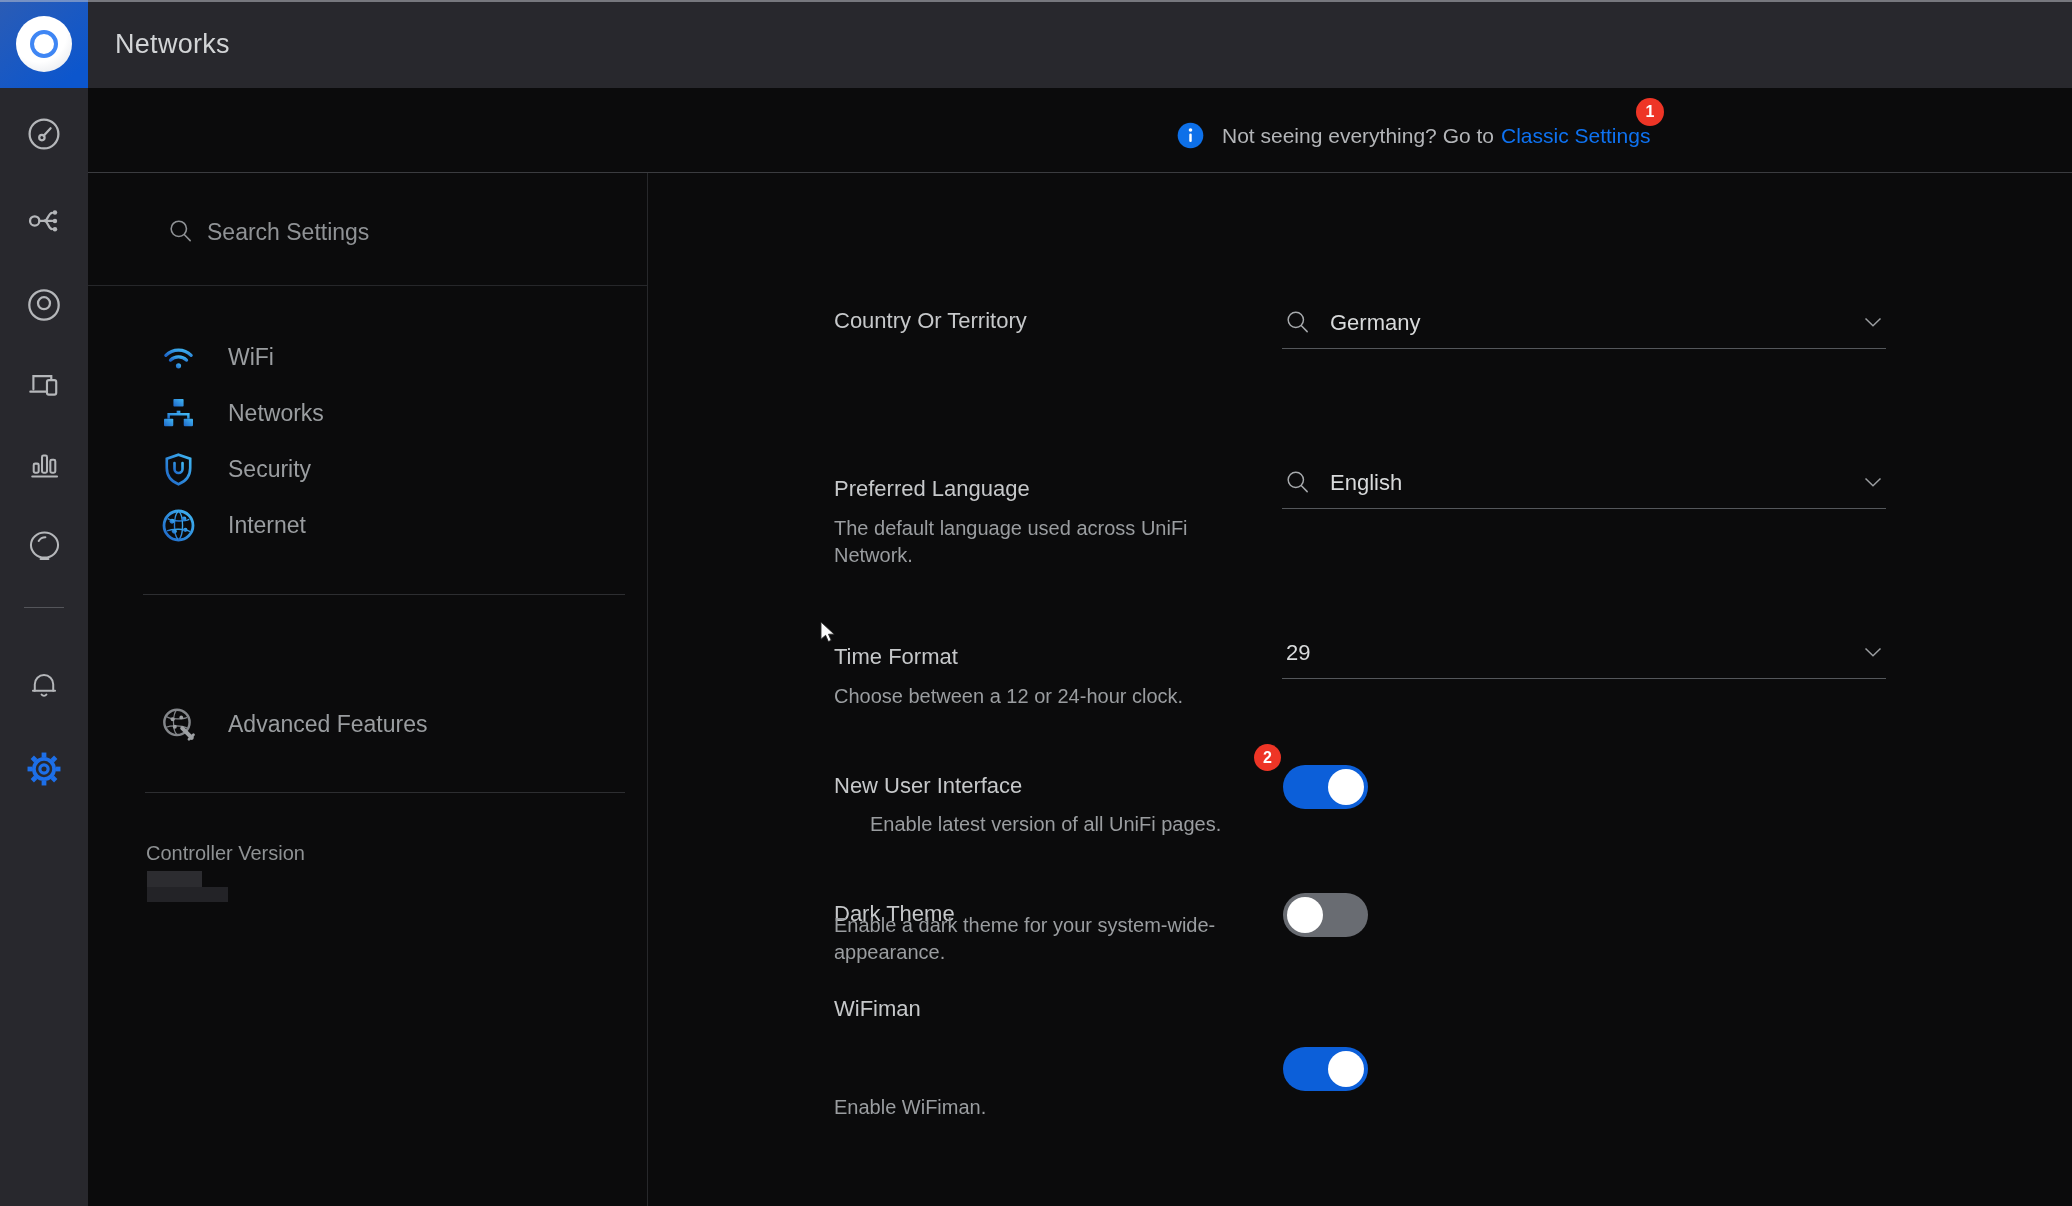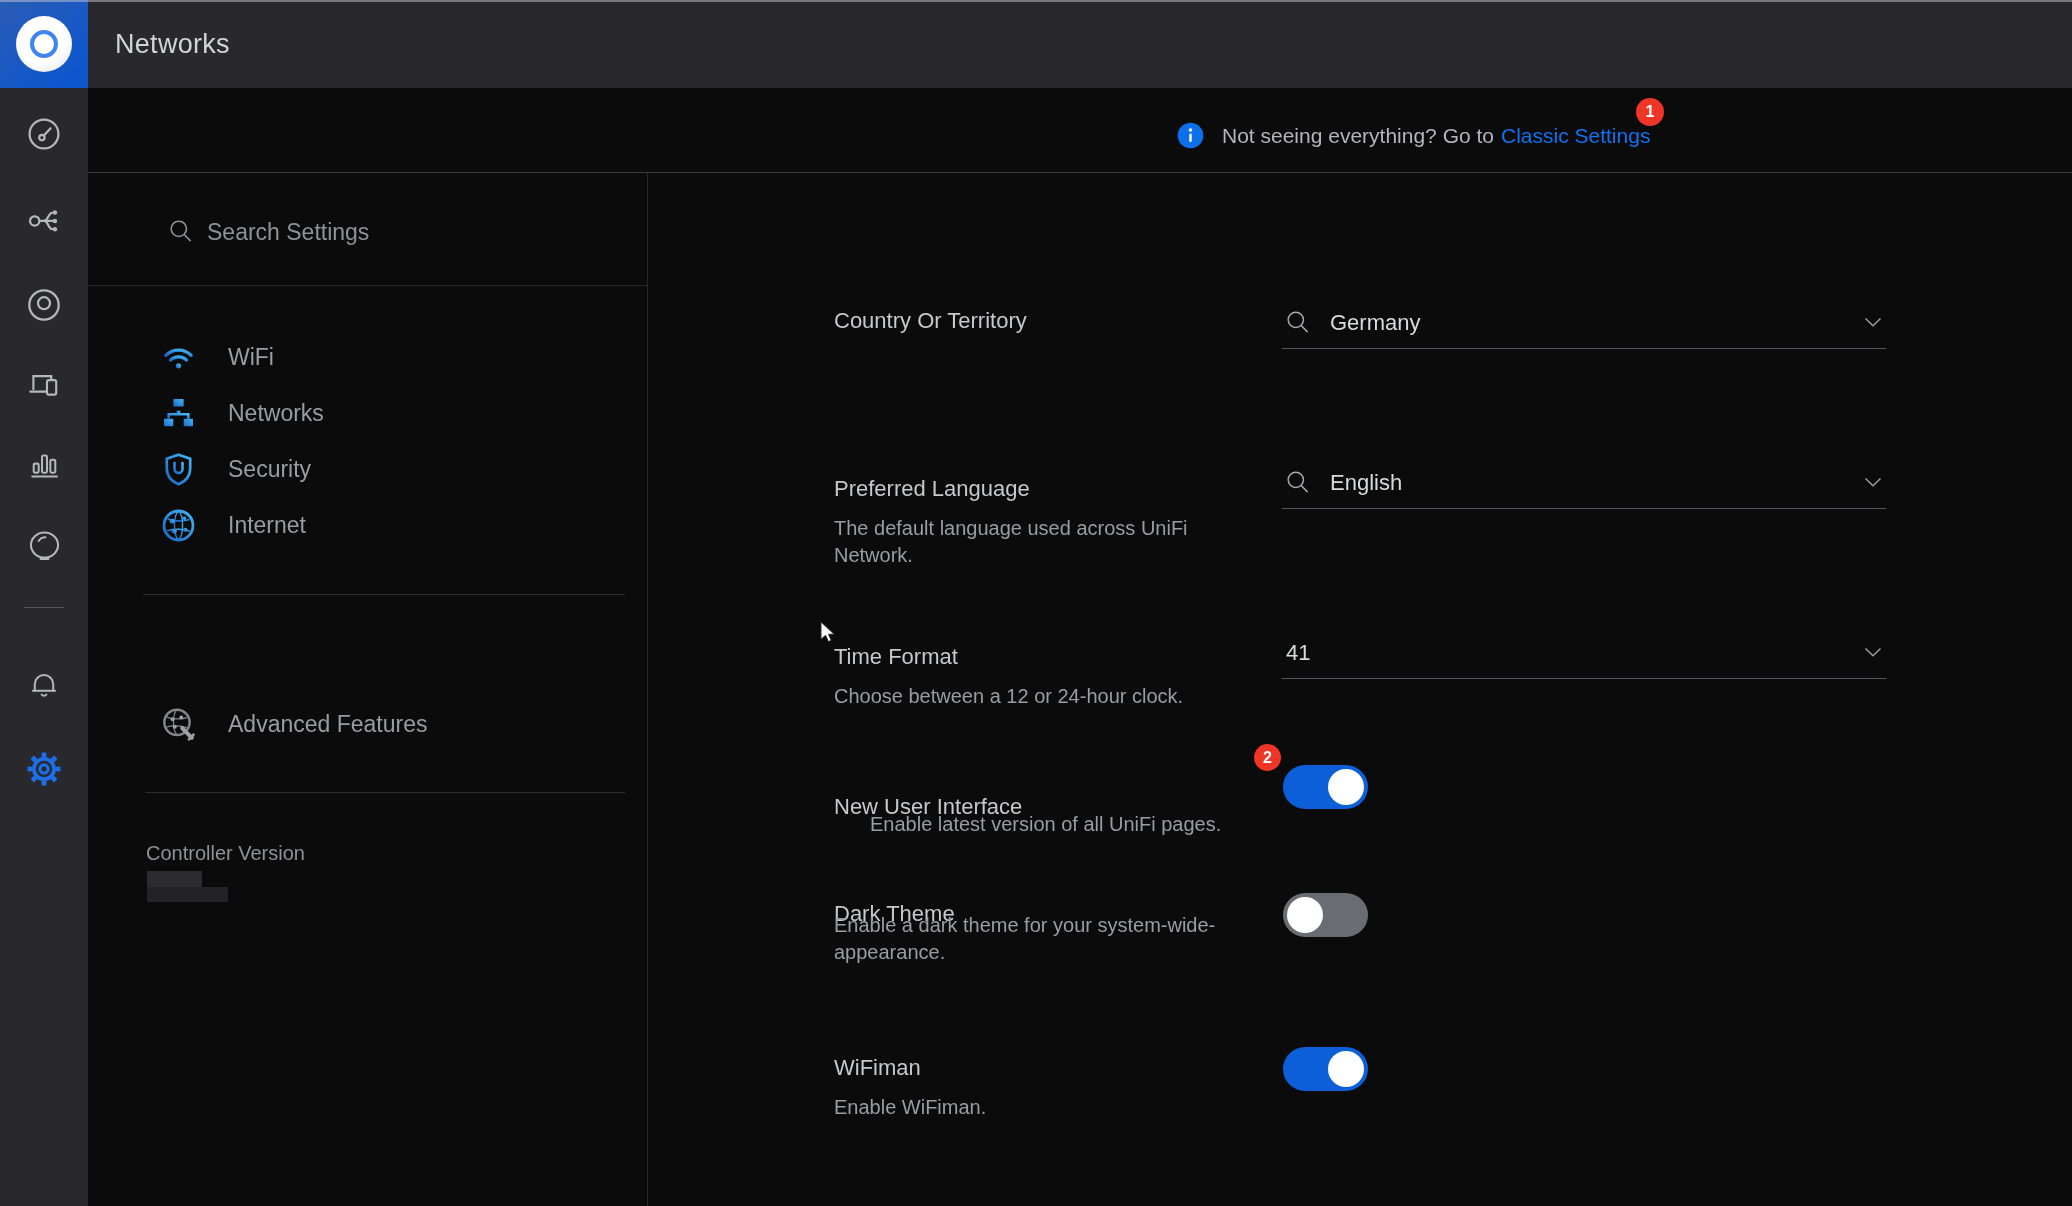--- a/index.html
+++ b/index.html
@@ -290,40 +290,40 @@
     </svg>
     <span class="val with-icon">English</span>
     <svg class="chev" width="18" height="11" viewBox="0 0 18 11" fill="none" stroke="#9b9ea1" stroke-width="1.5">
       <path d="M1.5 1.5L9 8.8l7.5-7.3"></path>
     </svg>
   </div>
 
   <div class="row-label" style="top:644px">Time Format</div>
   <div class="desc d3">Choose between a 12 or 24-hour clock.</div>
   <div class="sel" id="sel3">
-    <span class="val plain">41</span>
+    <span class="val plain">29</span>
     <svg class="chev" width="18" height="11" viewBox="0 0 18 11" fill="none" stroke="#9b9ea1" stroke-width="1.5">
       <path d="M1.5 1.5L9 8.8l7.5-7.3"></path>
     </svg>
   </div>
 
-  <div class="row-label" style="top:794px">New User Interface</div>
+  <div class="row-label" style="top:773px">New User Interface</div>
   <div class="desc d4">Enable latest version of all UniFi pages.</div>
   <div class="toggle on" id="tgl1">
       <div class="knob"></div>
     </div>
   <div class="badge" id="badge2">2</div>
 
   <div class="row-label" style="top:901px">Dark Theme</div>
   <div class="desc d5">Enable a dark theme for your system-wide-appearance.</div>
   <div class="toggle off" id="tgl2">
       <div class="knob"></div>
     </div>
 
-  <div class="row-label" style="top:1055px">WiFiman</div>
+  <div class="row-label" style="top:996px">WiFiman</div>
   <div class="desc d6">Enable WiFiman.</div>
   <div class="toggle on" id="tgl3">
       <div class="knob"></div>
     </div>
 
   <svg class="cursor" width="17" height="23" viewBox="0 0 17 23">
     <polygon points="1,1 1,18.2 5.6,14.3 8.4,20.6 11.2,19.3 8.5,13.2 14.2,13.2" fill="#fdfdfd" stroke="#2a2a2a" stroke-width="0.9"></polygon>
   </svg>
 
 </div>

